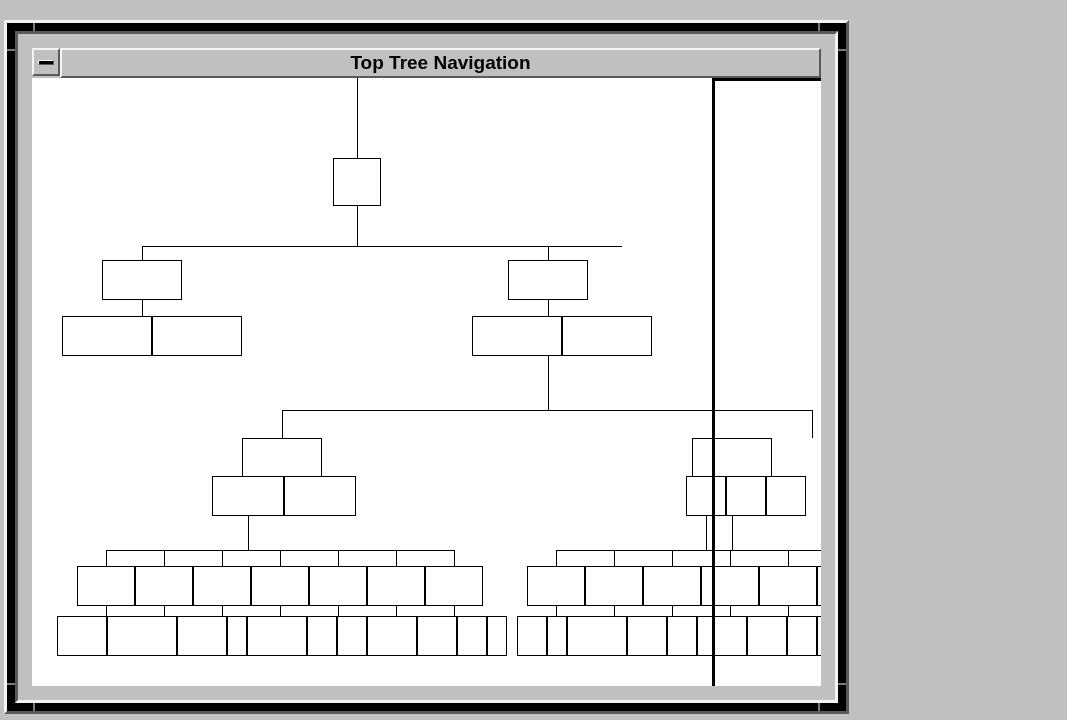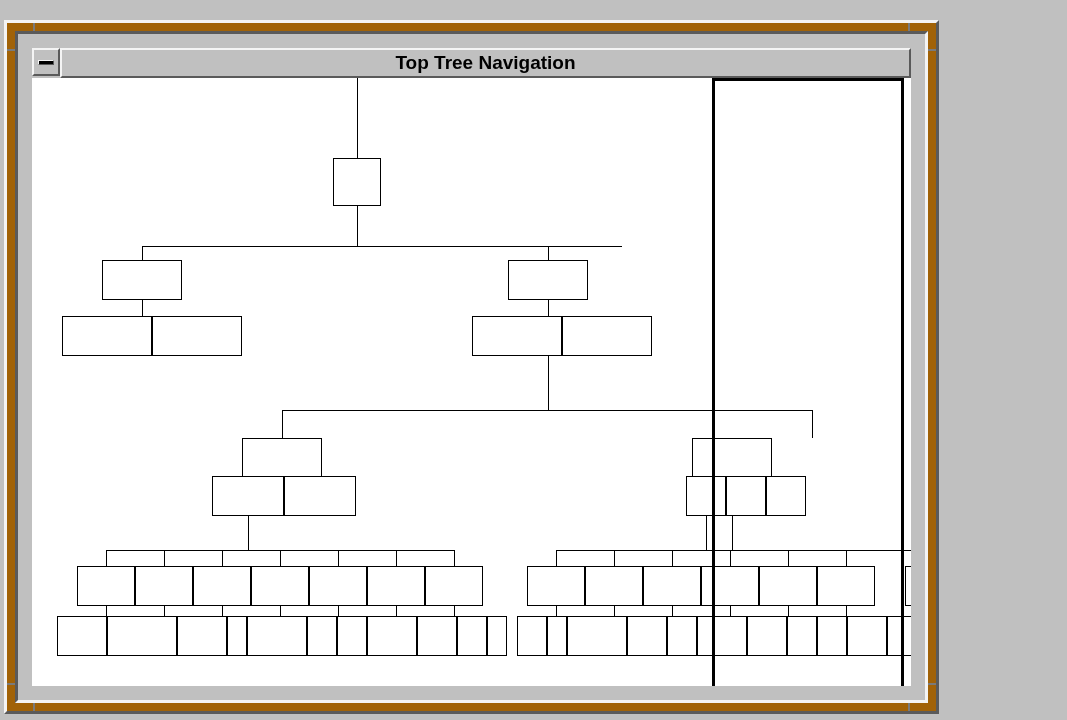--- a/index.html
+++ b/index.html
@@ -18,24 +18,24 @@
     width: 1067px;
     height: 720px;
     background: #c0c0c0;
     box-sizing: border-box;
   }
 
   .outer-frame {
     position: absolute;
     left: 4px;
     top: 20px;
-    width: 935px;
+    width: 845px;
     height: 694px;
     box-sizing: border-box;
-    background: #a16207;
+    background: #000000;
     border-top: 3px solid #f4f4f4;
     border-left: 3px solid #f4f4f4;
     border-right: 3px solid #5a5a5a;
     border-bottom: 3px solid #5a5a5a;
   }
 
   .inner-bevel {
     position: absolute;
     left: 8px;
     top: 8px;

